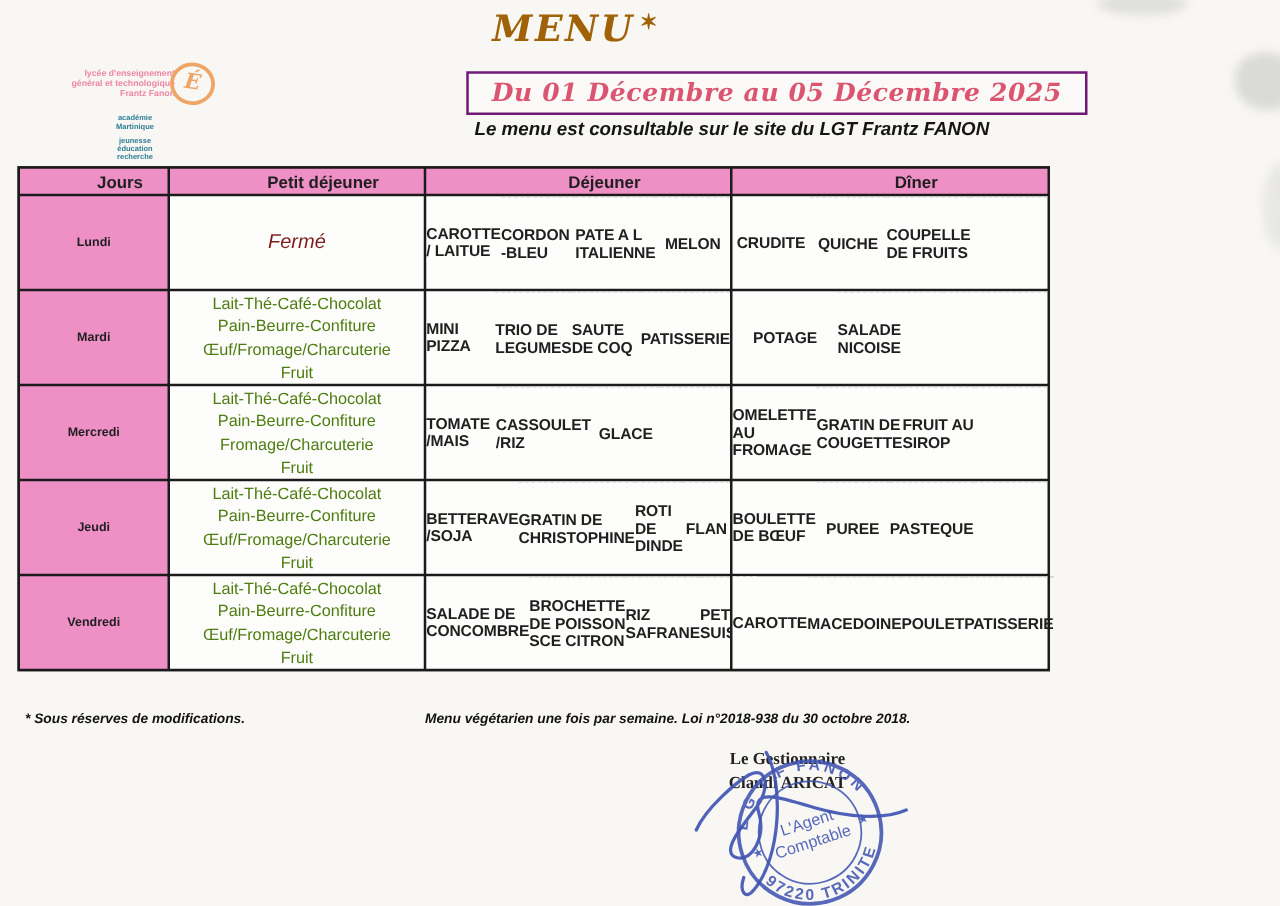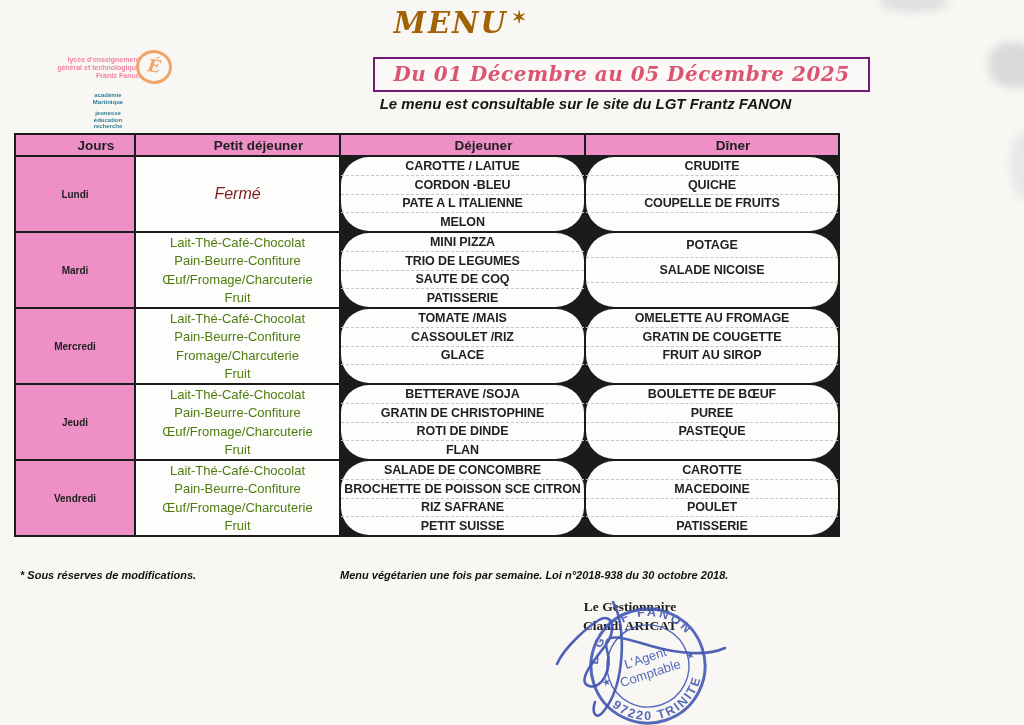--- a/index.html
+++ b/index.html
@@ -46,21 +46,21 @@
   .cell{background:#fdfdfc;}
   .hcell{background:#ee8fc6; display:flex; align-items:center; justify-content:center;
     font-size:13.5px; font-weight:600;padding-left:42px;}
   .daycell{background:#ee8fc6; display:flex; align-items:center; justify-content:center;
     font-size:10px; font-weight:bold;}
   .bkcell{display:flex; flex-direction:column;}
   .bkcell .line{flex:1; display:flex; align-items:center; justify-content:center;
     font-size:13px; color:#4d7c0f;}
   .closed{flex:1; display:flex; align-items:center; justify-content:center;
     font-size:16px; font-style:italic; color:#7f1d1d;}
-  .mealcell{display:flex; flex-direction:column;border-radius:28px;}
+  .mealcell{display:flex; flex-direction:row;}
   .mealcell .item{flex:1; display:flex; align-items:center; justify-content:center;
     font-size:12.5px; font-weight:600; letter-spacing:-.1px;}
   .mealcell .item + .item{border-top:1px dashed #c6c6c6;}
 
   
   .note{position:absolute; top:569px; font-size:11px; font-weight:bold; font-style:italic; color:#111;}
   .note-left{left:20px;}
   .note-right{left:340px;}
 
   

